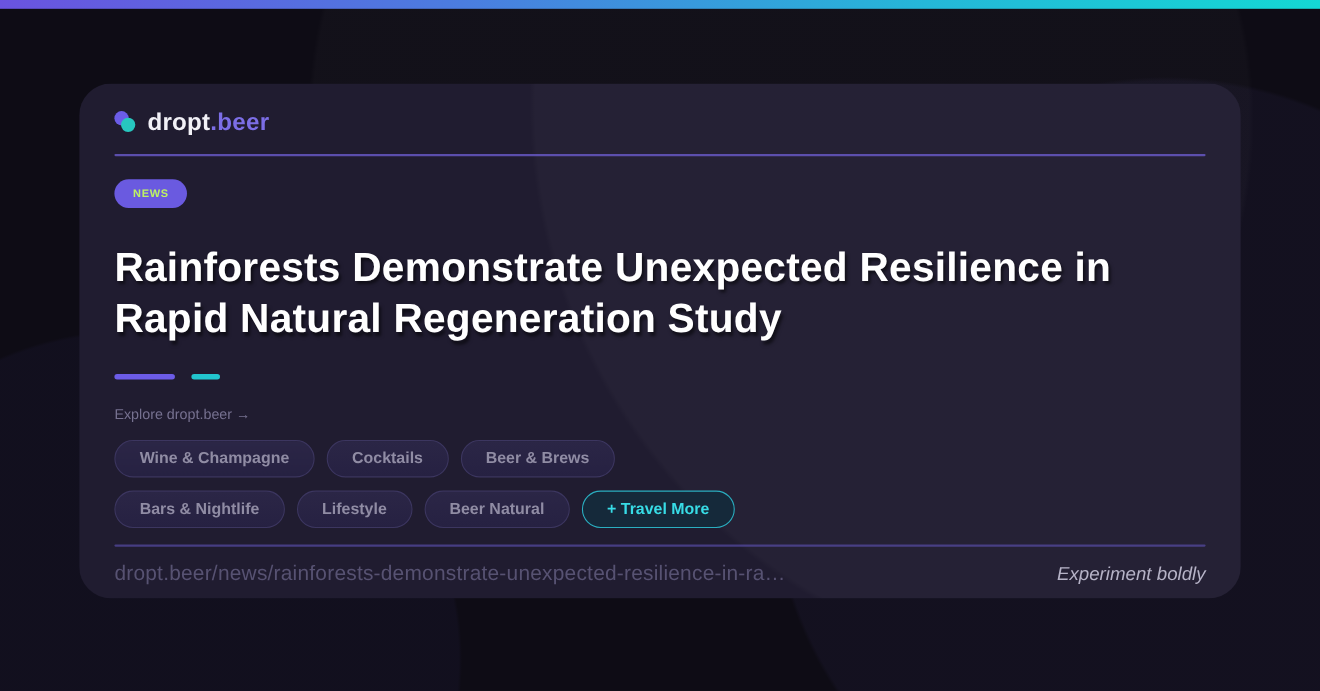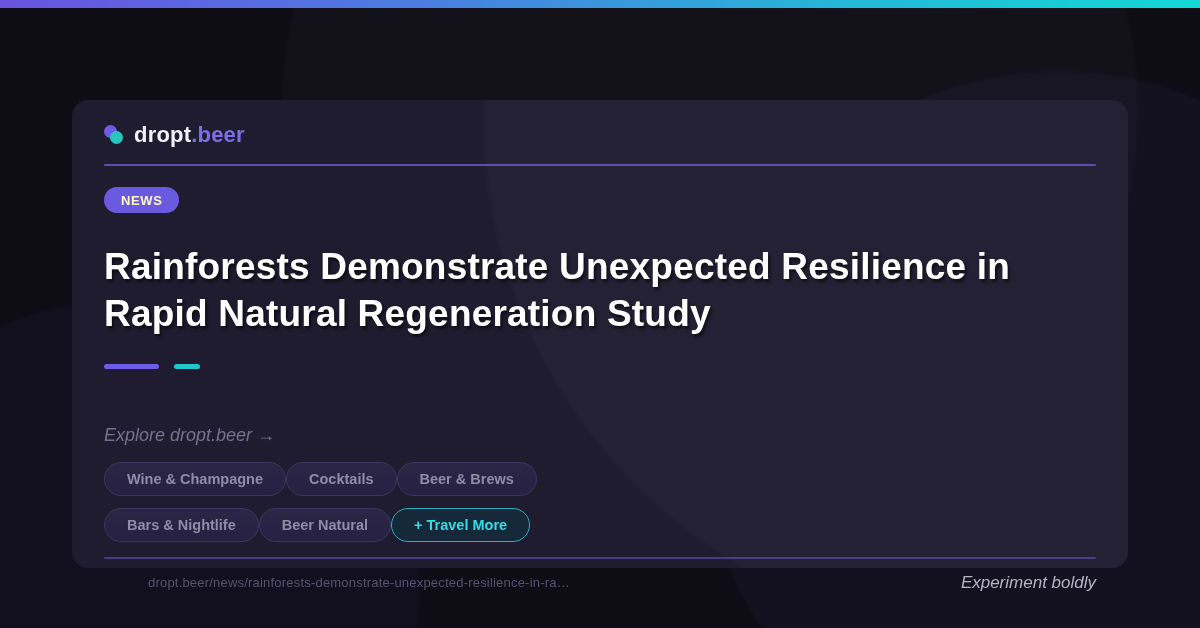--- a/index.html
+++ b/index.html
@@ -15,22 +15,22 @@
   }
 
   
   .topbar {
     position: absolute; top: 0; left: 0; width: 1200px; height: 8px;
     background: linear-gradient(90deg, #6a53e0 0%, #4b7de0 35%, #25b7d8 70%, #14d8d4 100%);
   }
 
   
   .card {
-    position: absolute; left: 72px; top: 100px; width: 1056px; height: 468px;
-    border-radius: 16px;
+    position: absolute; left: 72px; top: 76px; width: 1056px; height: 468px;
+    border-radius: 29px;
     background:
       radial-gradient(circle 520px at 88% 4%, rgba(255,255,255,0.022) 0 99%, transparent 100%),
       #201c30;
     padding: 20px 32px 0 32px;
   }
 
   
   .brand-row { display: flex; align-items: center; height: 30px; }
   .logo { position: relative; width: 22px; height: 22px; margin-right: 8px; }
   .logo .c1 { position: absolute; left: 0; top: 1px; width: 13px; height: 13px; border-radius: 50%; background: #6b5ce7; }
@@ -40,46 +40,46 @@
 
   .header-divider {
     margin-top: 14px; height: 2px;
     background: rgba(111,95,214,0.75); border-radius: 1px;
   }
 
   
   .badge {
     margin-top: 21px; display: inline-flex; align-items: center;
     height: 25px; padding: 13px 17px; border-radius: 13px;
-    background: #6a5ae0; color: #fef9c3;
-    font-size: 13px; font-weight: bold; letter-spacing: 0.6px;
+    background: #6a5ae0; color: #bef264;
+    font-size: 10px; font-weight: bold; letter-spacing: 0.6px;
     width: fit-content; cursor: pointer;
   }
 
   
   .headline {
     margin-top: 30px; max-width: 965px;
     font-size: 37px; font-weight: bold; color: #ffffff;
     line-height: 47px; letter-spacing: 0.2px;
     text-shadow: 2px 3px 3px rgba(0,0,0,0.55);
   }
 
   
   .accent-bars { display: flex; align-items: center; gap: 15px; margin-top: 27px; }
   .bar-purple { width: 55px; height: 5px; border-radius: 3px; background: #6c5ce7; }
   .bar-teal   { width: 26px; height: 5px; border-radius: 3px; background: #22c5ce; }
 
   
   .explore-label {
-    margin-top: 56px; font-size: 18px; font-style: italic; color: #767190;
+    margin-top: 24px; font-size: 13px; color: #767190;
   }
 
   
   .pill-rows { margin-top: 16px; display: flex; flex-direction: column; gap: 12px; }
-  .pill-row { display: flex; }
+  .pill-row { display: flex; gap: 11px; }
   .pill {
     display: inline-flex; align-items: center; justify-content: center;
     height: 34px; padding: 0 22px; border-radius: 17px;
     background: linear-gradient(180deg, #2b2646 0%, #262142 100%);
     border: 1px solid #3c3660;
     color: #908ca4; font-size: 14.5px; font-weight: bold;
     cursor: pointer; white-space: nowrap;
   }
   .pill.accent {
     background: #15293a;
@@ -88,21 +88,21 @@
   }
 
   
   .footer-divider {
     margin-top: 15px; height: 1.5px;
     background: rgba(108,93,211,0.5); border-radius: 1px;
   }
   .footer-row {
     margin-top: 14px; display: flex; justify-content: space-between; align-items: center;
   }
-  .footer-url { font-size: 13px; color: #575272; letter-spacing: 0.2px; margin-left: 44px; }
+  .footer-url { font-size: 19px; color: #575272; letter-spacing: 0.2px; }
   .footer-tagline { font-size: 17px; font-style: italic; color: #b6b3c7; }
 </style>
 </head>
 <body>
 
 <div class="topbar"></div>
 
 <div class="card">
 
   <div class="brand-row">
@@ -127,20 +127,21 @@
   <div class="explore-label">Explore dropt.beer →</div>
 
   <div class="pill-rows">
     <div class="pill-row">
       <div class="pill">Wine &amp; Champagne</div>
       <div class="pill">Cocktails</div>
       <div class="pill">Beer &amp; Brews</div>
     </div>
     <div class="pill-row">
       <div class="pill">Bars &amp; Nightlife</div>
+      <div class="pill">Lifestyle</div>
       <div class="pill">Beer Natural</div>
       <div class="pill accent">+ Travel More</div>
     </div>
   </div>
 
   <div class="footer-divider"></div>
 
   <div class="footer-row">
     <div class="footer-url">dropt.beer/news/rainforests-demonstrate-unexpected-resilience-in-ra…</div>
     <div class="footer-tagline">Experiment boldly</div>

